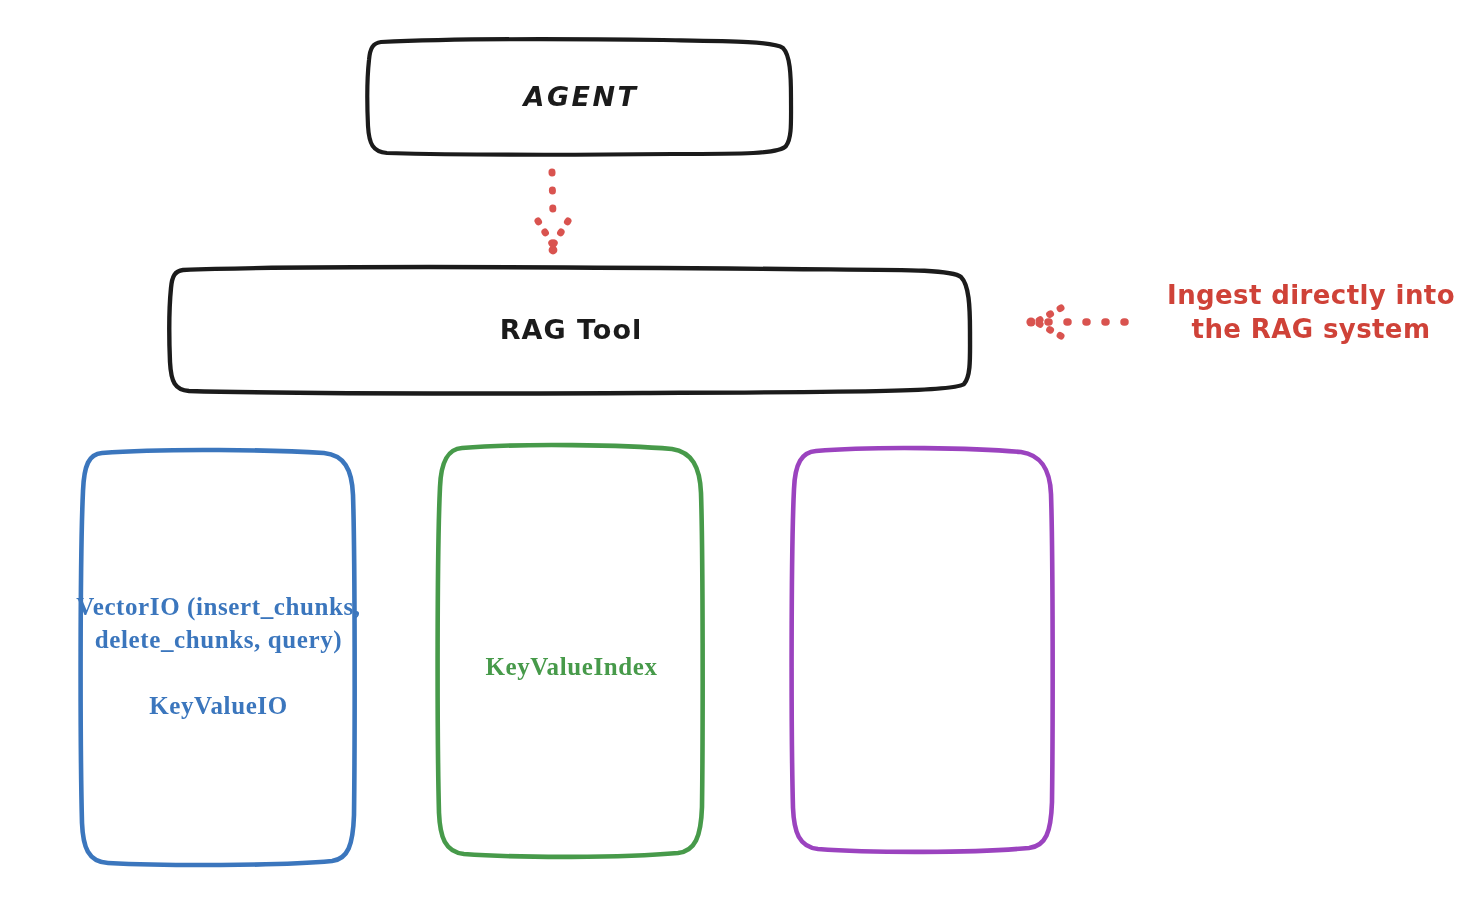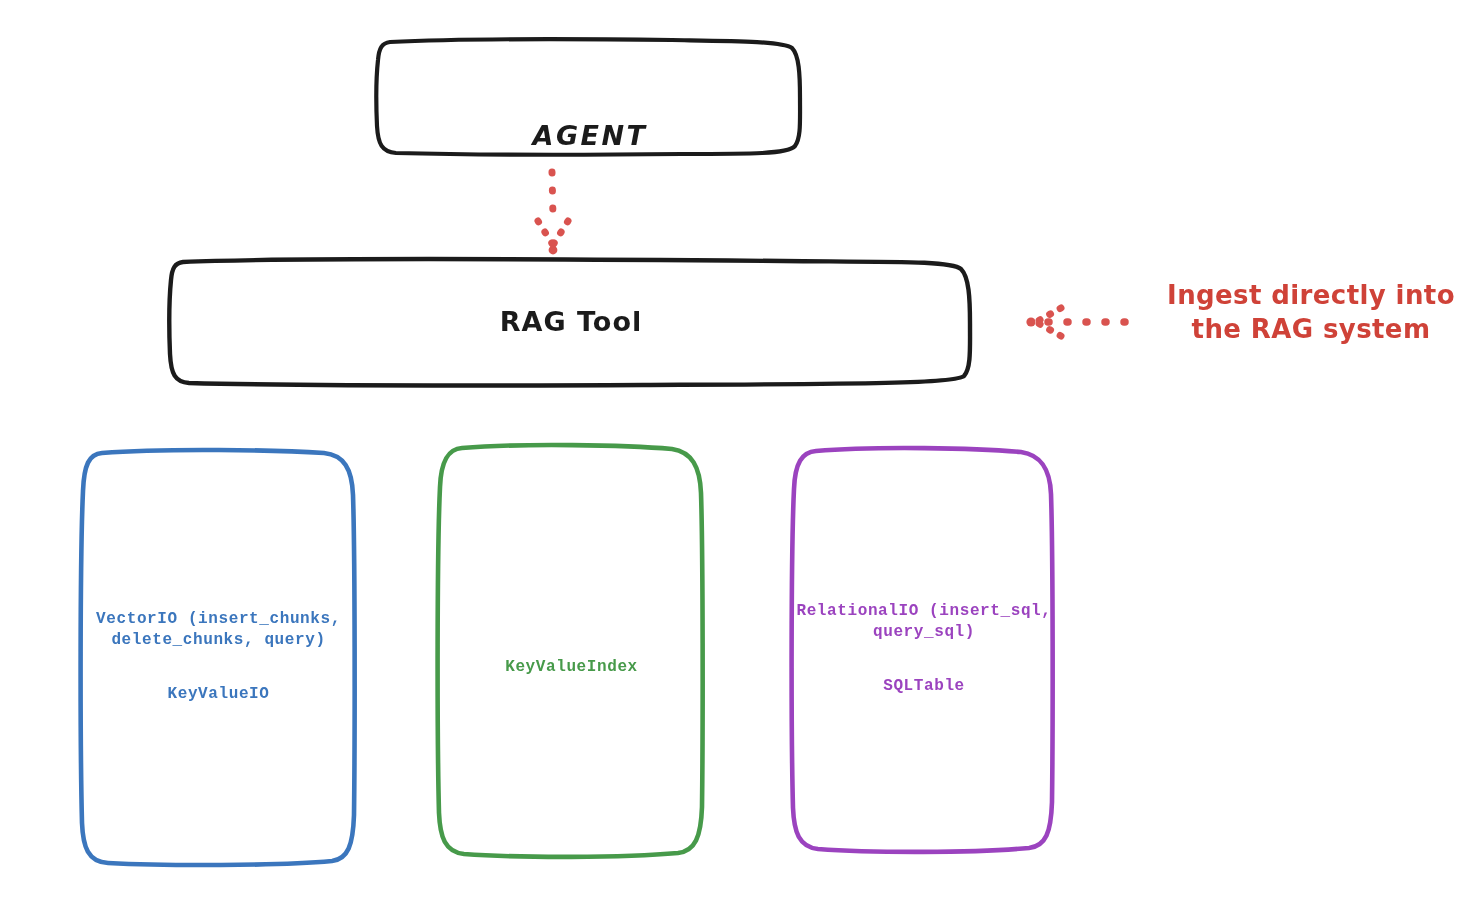--- a/index.html
+++ b/index.html
@@ -44,39 +44,38 @@
   .sketch-border {
     position: absolute;
     inset: -14px;
     z-index: 1;
     pointer-events: none;
     overflow: visible;
   }
 
   
   #node-agent {
-    left: 366px;
+    left: 357px;
     top: 40px;
     width: 448px;
     height: 114px;
-    align-items: flex-end;
   }
   #node-agent .node-label {
     font-family: "DejaVu Sans", sans-serif;
     font-size: 27px;
     font-style: italic;
     font-weight: 700;
     letter-spacing: 2.5px;
     color: #1b1b1b;
   }
 
   
   #node-ragtool {
     left: 157px;
-    top: 260px;
+    top: 268px;
     width: 828px;
     height: 124px;
     justify-content: center;
   }
   #node-ragtool .node-label {
     font-family: "DejaVu Sans", sans-serif;
     font-size: 27px;
     font-weight: 600;
     letter-spacing: 1px;
     color: #1b1b1b;
@@ -95,22 +94,22 @@
     width: 287px;
     height: 410px;
   }
   #node-relationalio {
     left: 783px;
     top: 448px;
     width: 282px;
     height: 402px;
   }
   .io-label {
-    font-family: Liberation Mono, monospace;
-    font-size: 16px;
+    font-family: Liberation Serif, serif;
+    font-size: 25px;
     font-weight: 600;
     letter-spacing: 0.6px;
     line-height: 1.3;
   }
   #node-vectorio .io-label { color: #3b76bd; }
   #node-keyvalueio .io-label { color: #479a4a; }
   #node-relationalio .io-label { color: #9b43bf; }
 
   .io-stack {
     position: relative;
@@ -222,21 +221,15 @@
     </div>
   </div>
 
   <div class="node" id="node-relationalio">
     <svg class="sketch-border" viewBox="0 0 310 430" preserveAspectRatio="none">
       <path d="M47,17 C106,12 208,14 252,18 C272,21 281,35 282,60
                C284,118 284,292 283,368 C282,398 277,412 260,414
                C206,419 102,419 49,415 C30,413 25,398 24,374
                C22,300 22,116 25,55 C26,29 33,18 47,17 Z" fill="#ffffff" stroke="#9b43bf" stroke-width="4.6" stroke-linecap="round" stroke-linejoin="round"></path>
     </svg>
-    <div class="io-stack">
-      <div class="io-label">RelationalIO
-(insert_sql,
-query_sql)</div>
-      <div class="io-label io-sub">SQLTable</div>
-    </div>
   </div>
 
 </div>
 
 </body></html>

